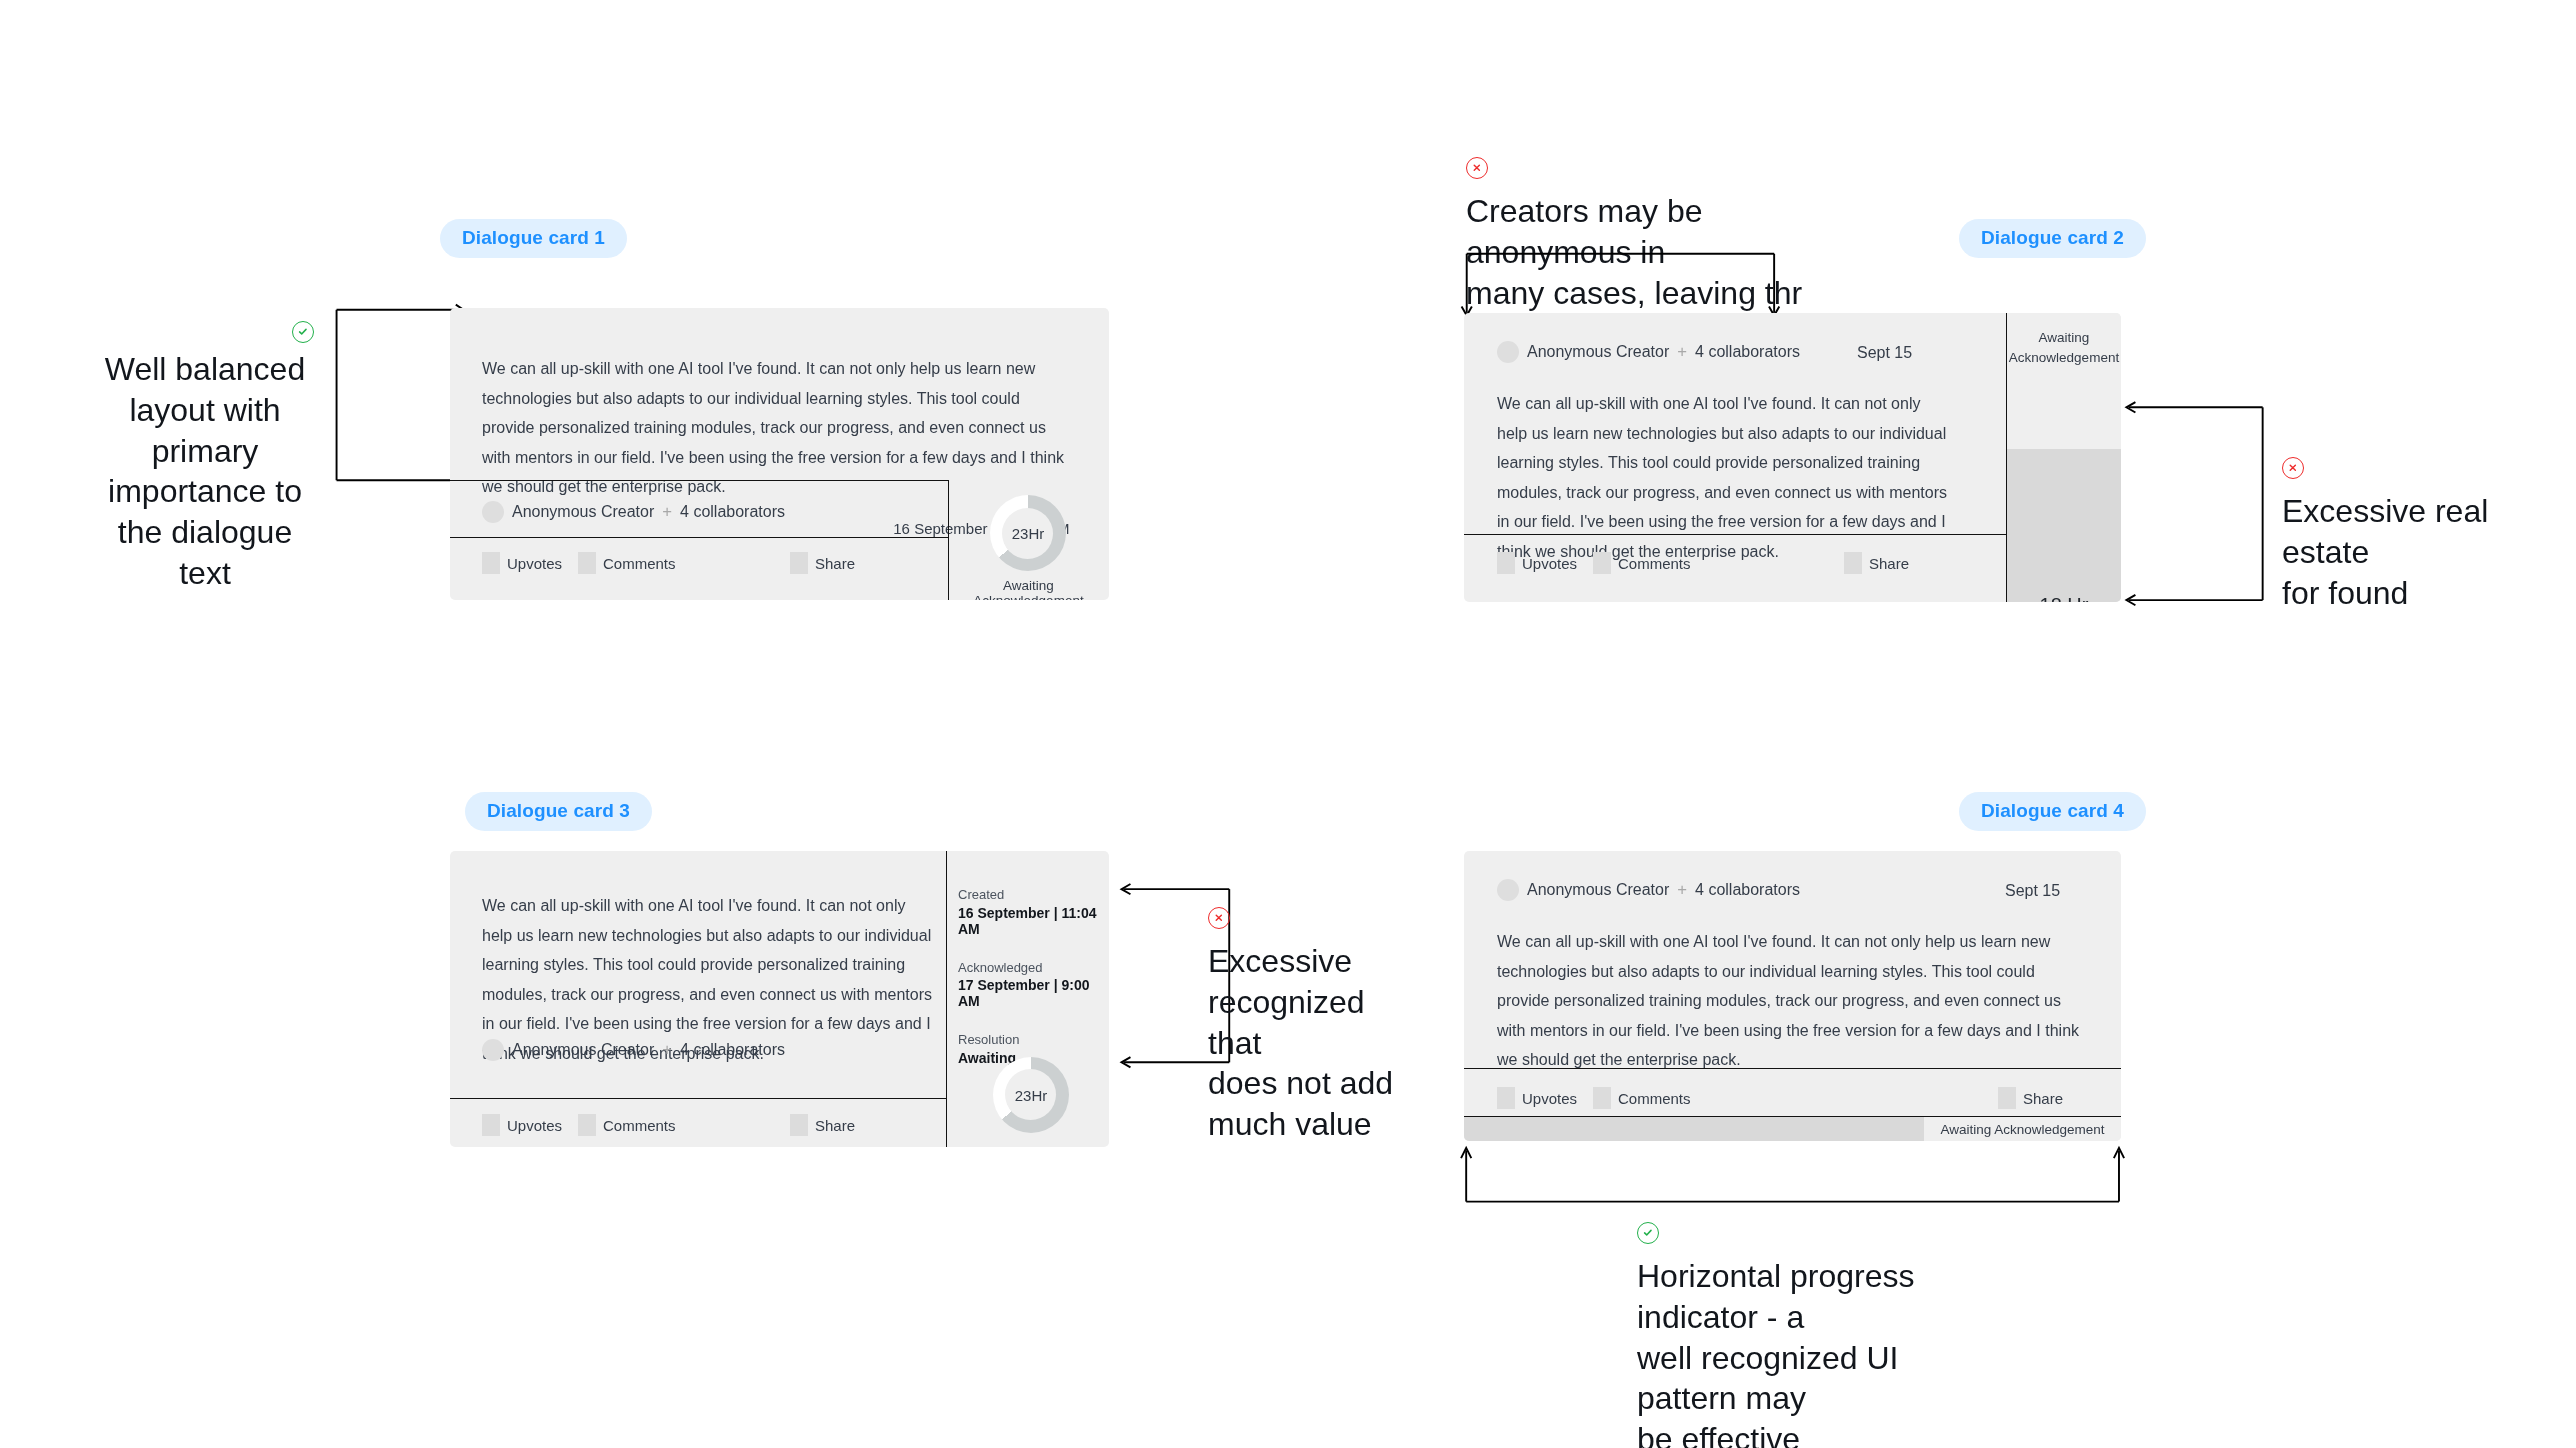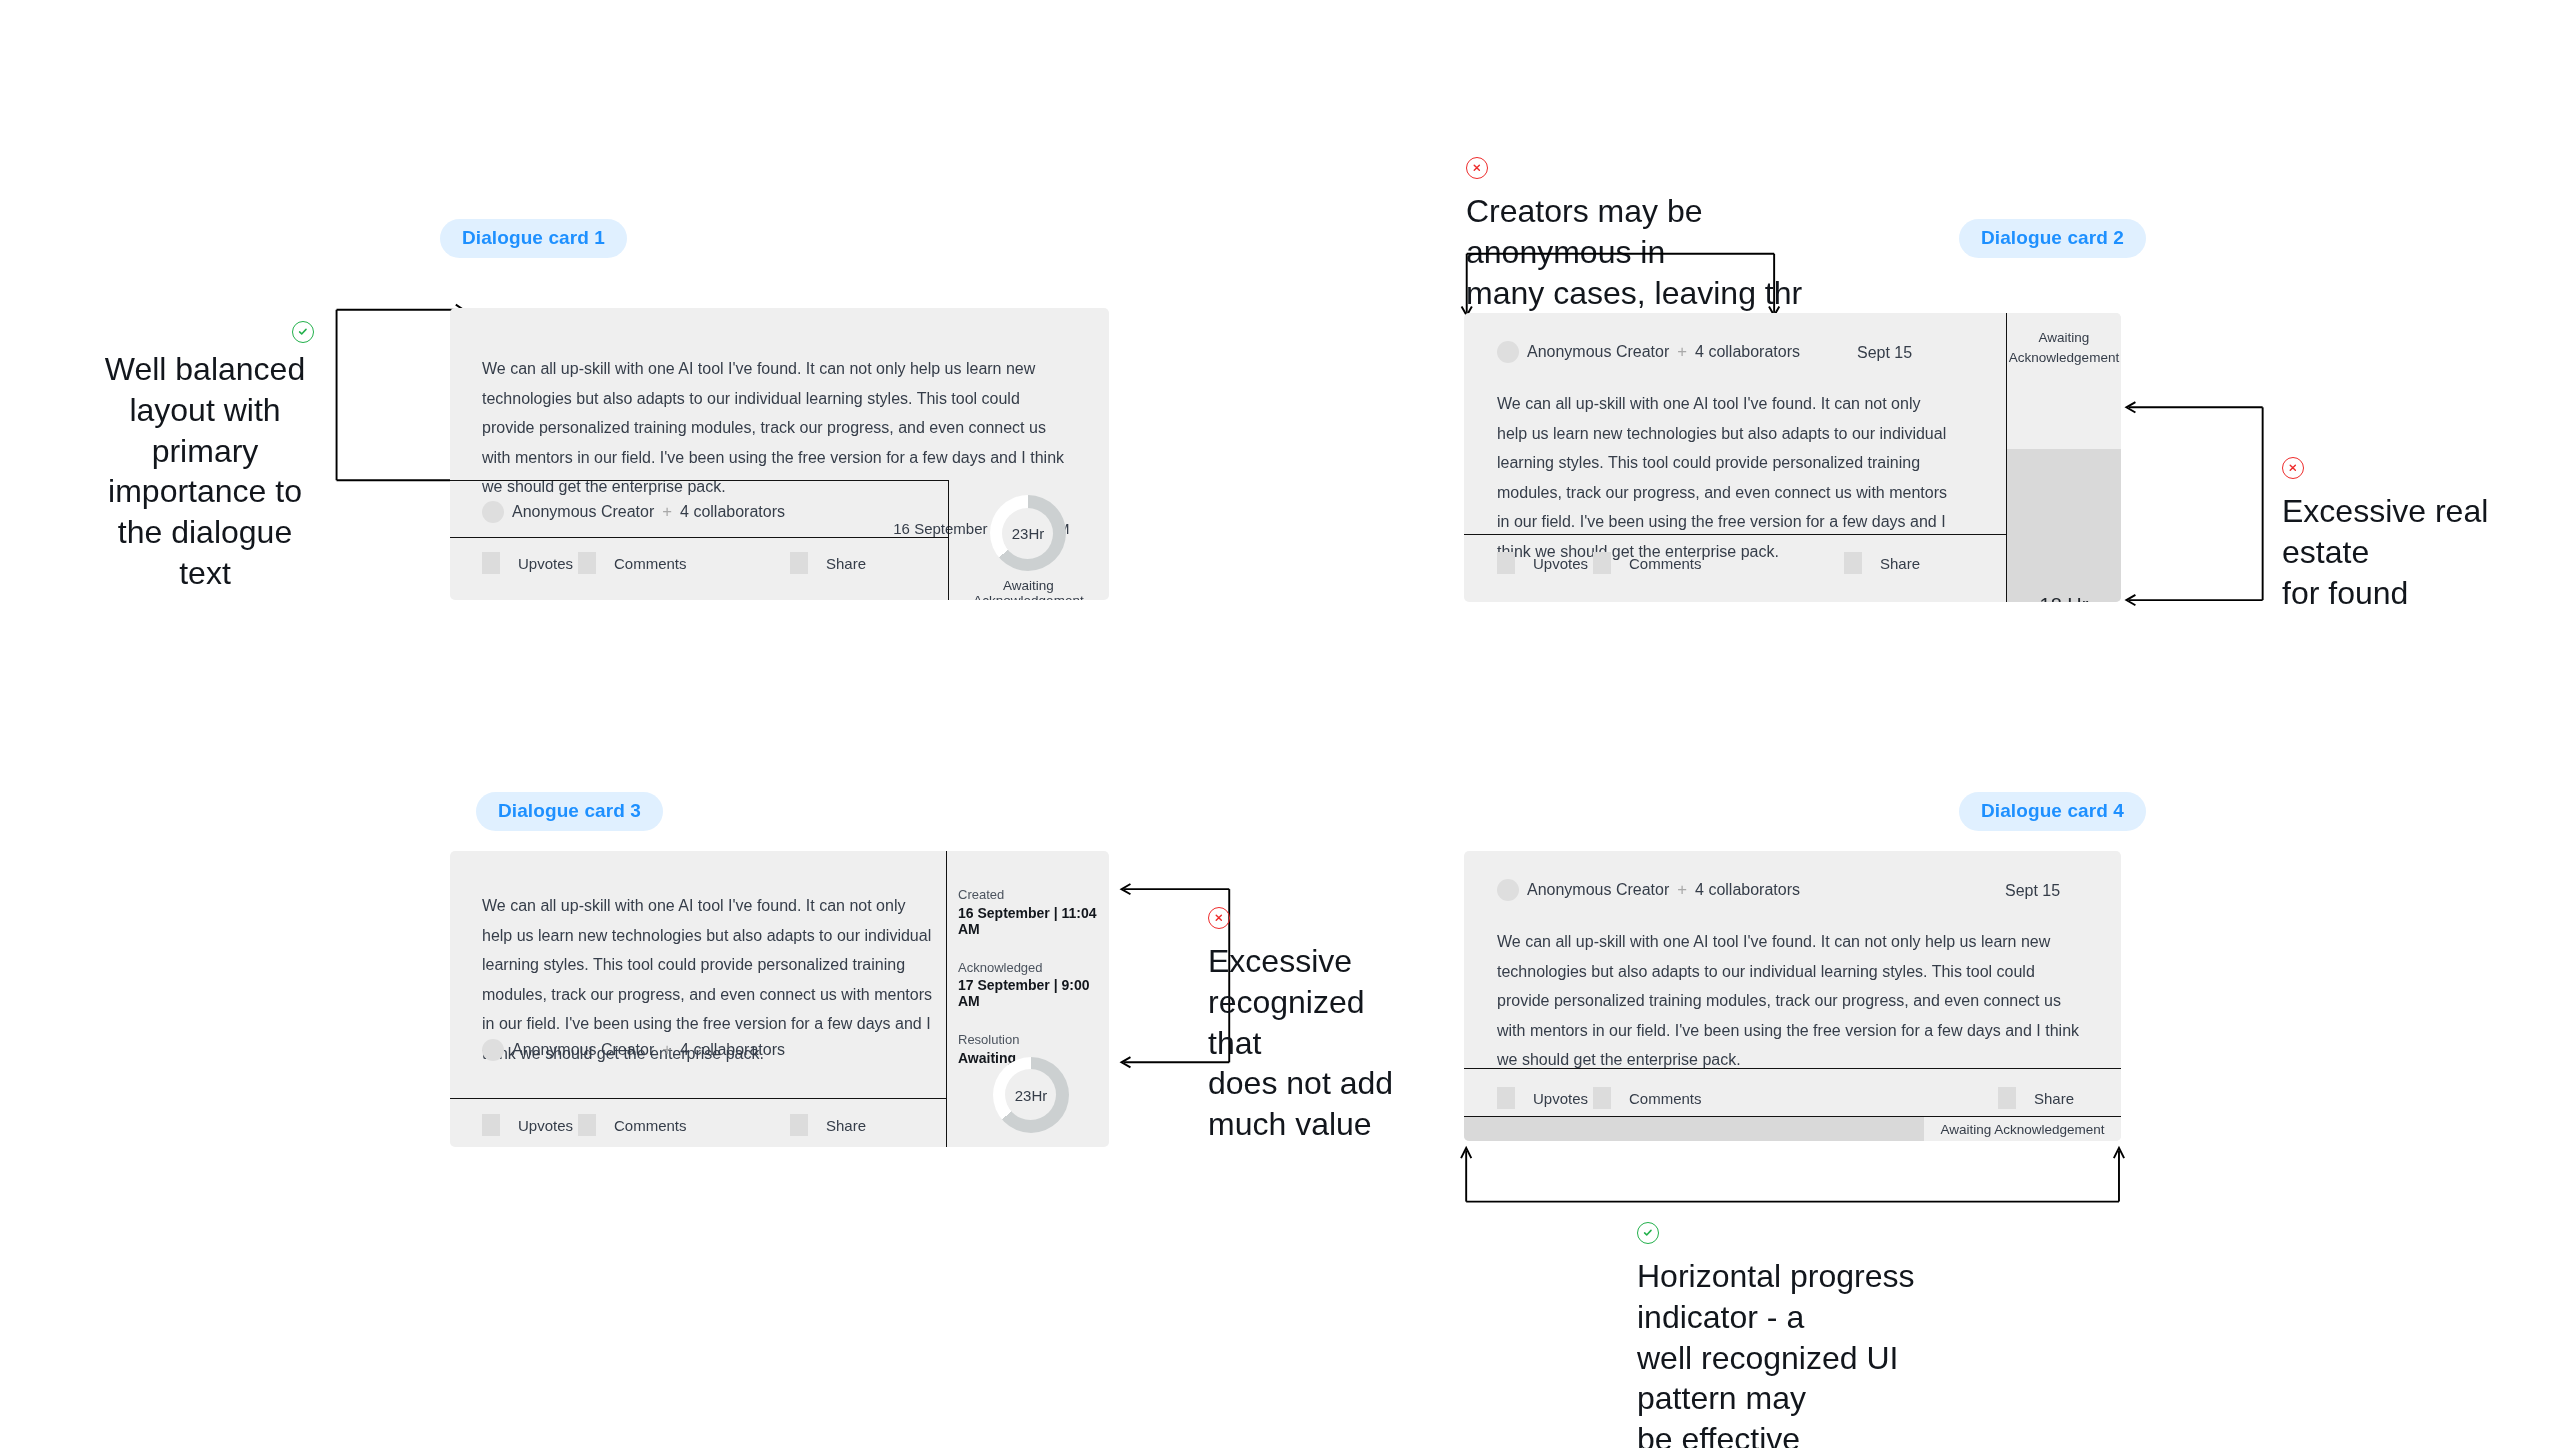--- a/index.html
+++ b/index.html
@@ -96,21 +96,21 @@
   .vline { width: 1.3px; background: #121212; }
   .action-row {
     display: flex;
     align-items: center;
     font-size: 15px;
     color: #353d49;
   }
   .action {
     display: flex;
     align-items: center;
-    gap: 18px;
+    gap: 7px;
   }
   .sq {
     width: 18px; height: 22px;
     background: #dcdcdc;
     flex: 0 0 auto;
   }
 
   
   .donut { position: relative; }
   .donut .lbl {
@@ -338,21 +338,21 @@
       <span class="icon-circle bad">
         <svg width="11.6" height="11.6" viewBox="0 0 18 18">
             <path d="M5 5 L13 13 M13 5 L5 13" stroke="#ee2b2b" stroke-width="2.2" stroke-linecap="round"></path>
           </svg>
       </span>
     </div>
     <div>Excessive real estate</div>
     <div>for found</div>
   </div>
 
-  <div class="abs" style="left:476px; top:792px;">
+  <div class="abs" style="left:465px; top:792px;">
     <span class="badge">Dialogue card 3</span>
   </div>
 
   <div class="card" style="left:450px; top:851px; width:659px; height:296px;">
 
     <div class="abs dialog-text" style="left:32px; top:40px; width:450px;">We can all up-skill with one AI tool I've found. It can not only help us learn new technologies but also adapts to our individual learning styles. This tool could provide personalized training modules, track our progress, and even connect us with mentors in our field. I've been using the free version for a few days and I think we should get the enterprise pack.</div>
 
     <div class="abs meta-row" style="left:32px; top:188px;">
       <span class="avatar"></span>
       <span>Anonymous Creator</span>

